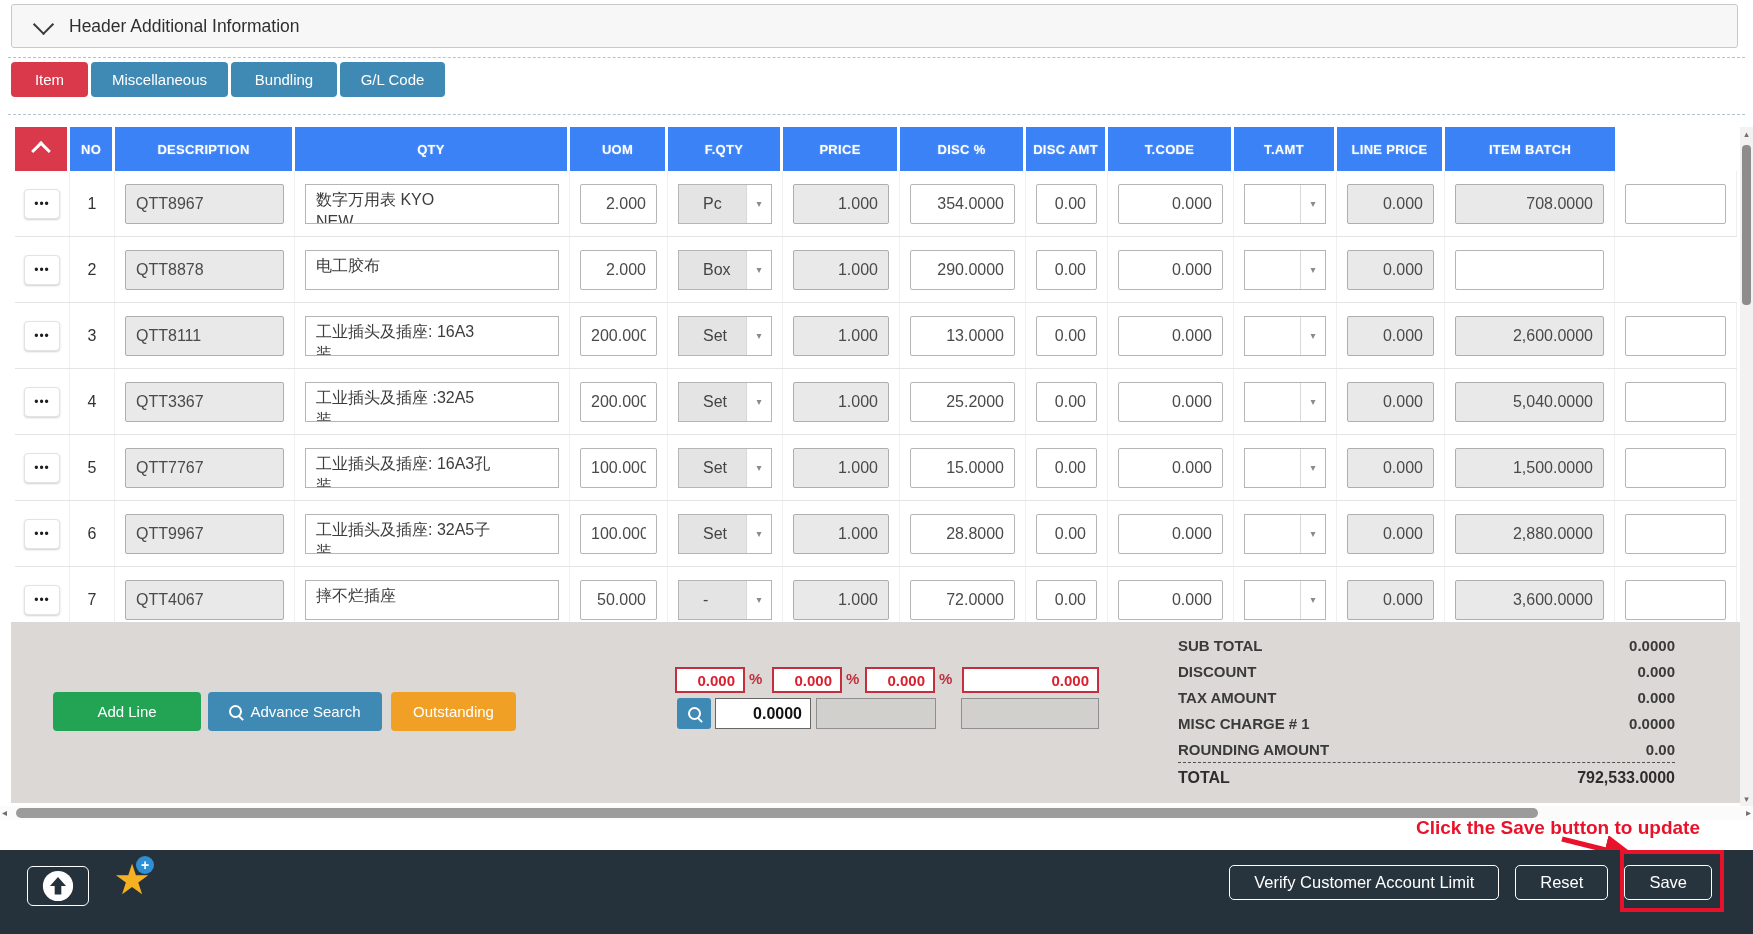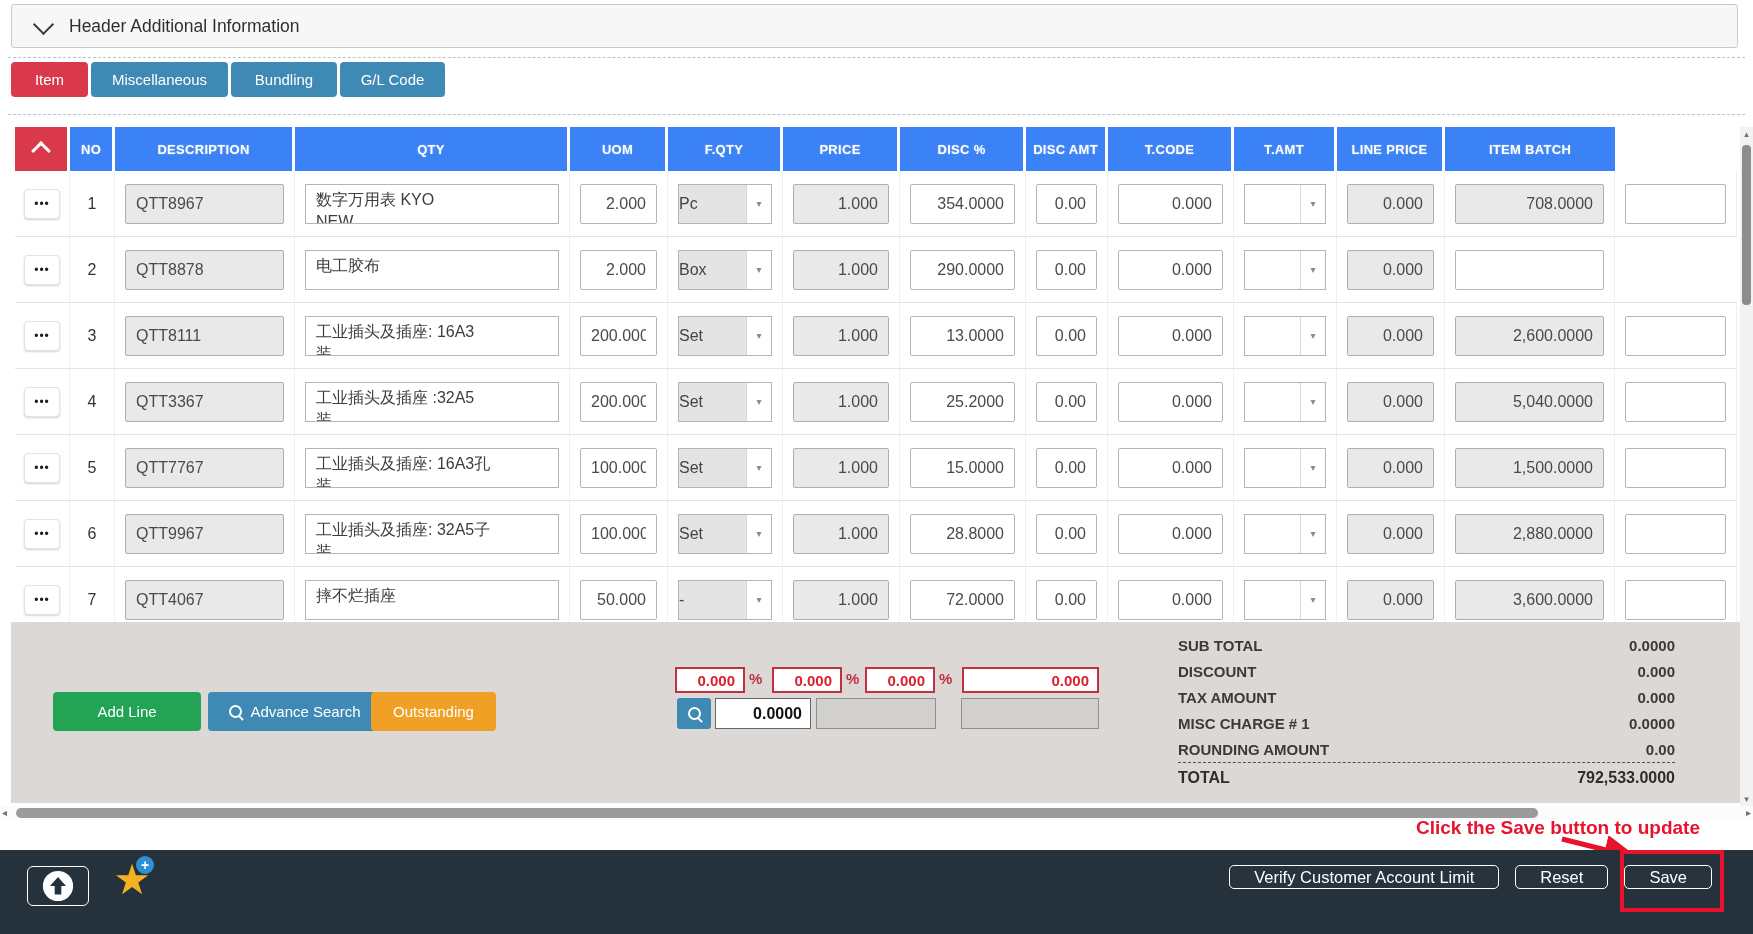--- a/index.html
+++ b/index.html
@@ -40,31 +40,31 @@
   .dots{width:36px;height:30px;background:#fff;border:1px solid #e3e3e3;border-radius:4px;
     box-shadow:0 1px 2px rgba(0,0,0,.18);font-size:12px;letter-spacing:1px;color:#1e1e1e;cursor:pointer;padding:0}
   .rownum{font-size:16px;color:#333}
   .inp{width:100%;height:40px;border:1px solid #b5b5b5;border-radius:2px;background:#fff;
     font-family:inherit;font-size:16px;color:#4a4a4a;box-sizing:border-box;padding:0 10px}
   .inp.num{text-align:right}
   .inp.ro{background:#e9e9e9;border-color:#aeaeae}
   .descbox{width:100%;height:40px;border:1px solid #b5b5b5;background:#fff;box-sizing:border-box;
     padding:4px 10px 0;overflow:hidden;font-size:16px;color:#3d3d3d;line-height:22px;cursor:text;text-align:left}
   .selbox{width:100%;height:40px;border:1px solid #b5b5b5;background:#fff;display:flex;box-sizing:border-box;cursor:pointer}
-  .selbox .selval{flex:1;display:flex;align-items:center;padding-left:0;font-size:16px;color:#444}
+  .selbox .selval{flex:1;display:flex;align-items:center;padding-left:24px;font-size:16px;color:#444}
   .selbox.grey .selval{background:#e4e4e4}
   .selcaret{width:24px;display:flex;align-items:center;justify-content:center;color:#8a8a8a;
     font-size:10px;border-left:1px solid #d8d8d8;background:#fff}
   
   .panel{position:absolute;top:622px;left:11px;width:1729px;height:181px;background:#dbd8d5}
   .pbtn{position:absolute;height:39px;border:none;border-radius:4px;color:#fff;font-size:15px;
     cursor:pointer;font-family:inherit;display:flex;align-items:center;justify-content:center}
   .add{left:42px;top:70px;width:148px;background:#23a455}
   .adv{left:197px;top:70px;width:174px;background:#3f89b5}
-  .out{left:360px;top:70px;width:125px;background:#f0a125}
+  .out{left:380px;top:70px;width:125px;background:#f0a125}
   .mag{width:9px;height:9px;border:2px solid #fff;border-radius:50%;position:relative;margin-right:8px;display:inline-block}
   .mag::after{content:'';position:absolute;width:2px;height:6px;background:#fff;left:9px;top:8px;transform:rotate(-45deg)}
   .disc{position:absolute;top:45px;height:26px;box-sizing:border-box;border:2px solid #c23040;background:#fff;
     color:#d8202f;font-weight:700;font-size:15px;text-align:right;padding:0 8px;font-family:inherit}
   .d1{left:664px;width:70px}.d2{left:761px;width:70px}.d3{left:854px;width:70px}.d4{left:951px;width:137px}
   .pct{position:absolute;top:48px;color:#c23040;font-weight:700;font-size:15px}
   .p1{left:738px}.p2{left:835px}.p3{left:928px}
   .sbtn{position:absolute;left:666px;top:76px;width:34px;height:31px;background:#3f89b5;border:none;
     border-radius:3px;cursor:pointer;display:flex;align-items:center;justify-content:center}
   .sbtn .mag{margin:0}
@@ -92,21 +92,21 @@
     box-sizing:border-box;pointer-events:none}
   
   .bar{position:absolute;top:850px;left:0;width:1753px;height:84px;background:#25323b}
   .upbtn{position:absolute;left:27px;top:16px;width:62px;height:40px;border:1px solid #fff;border-radius:6px;
     background:transparent;cursor:pointer;display:flex;align-items:center;justify-content:center}
   .star{position:absolute;left:108px;top:6px;width:48px;height:48px;cursor:pointer;border:none;background:transparent;padding:0}
   .star-glyph{font-size:42px;color:#f4b223;line-height:46px}
   .star-badge{position:absolute;right:2px;top:0;width:18px;height:18px;border-radius:50%;background:#2f8fd4;
     color:#fff;font-size:14px;font-weight:700;display:flex;align-items:center;justify-content:center}
   .rbtns{position:absolute;right:41px;top:15px;display:flex;gap:16px}
-  .dbtn{height:24px;background:#27343d;border:1px solid #fff;border-radius:5px;color:#fff;
+  .dbtn{height:35px;background:#27343d;border:1px solid #fff;border-radius:5px;color:#fff;
     font-size:16.5px;cursor:pointer;font-family:inherit;padding:0 24px}
 </style>
 </head>
 <body>
 
 <div class="header-panel">
   <span class="chev-down"></span>
   <span class="header-title">Header Additional Information</span>
 </div>
 <div class="dash dash1"></div>

